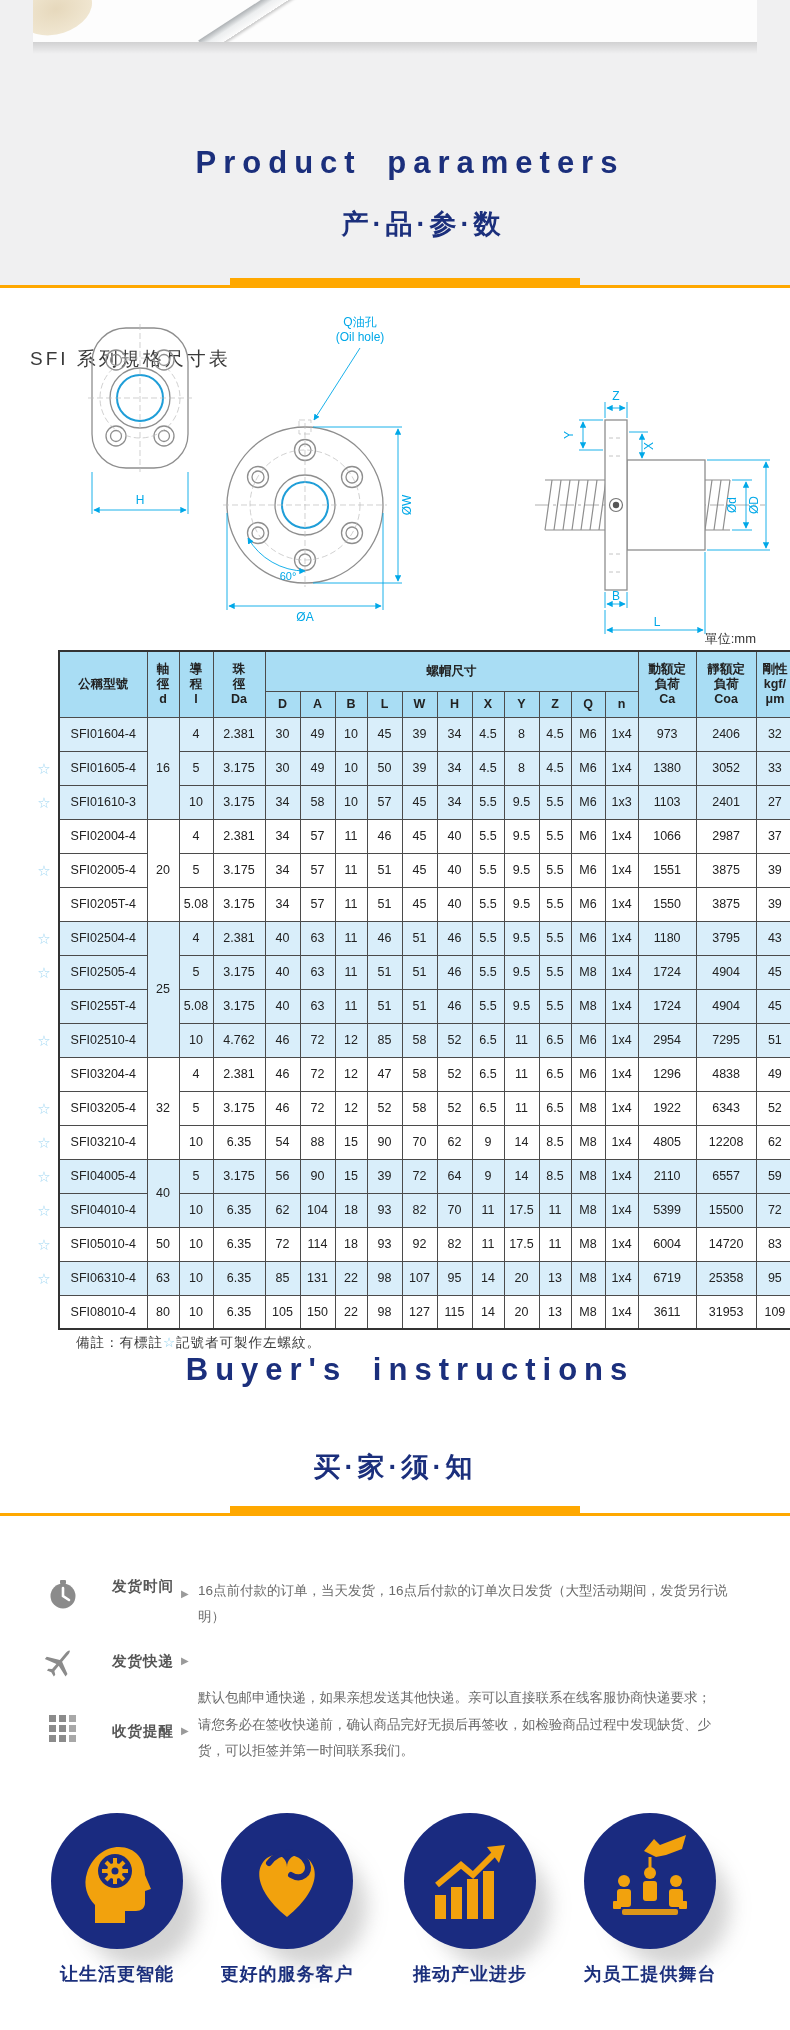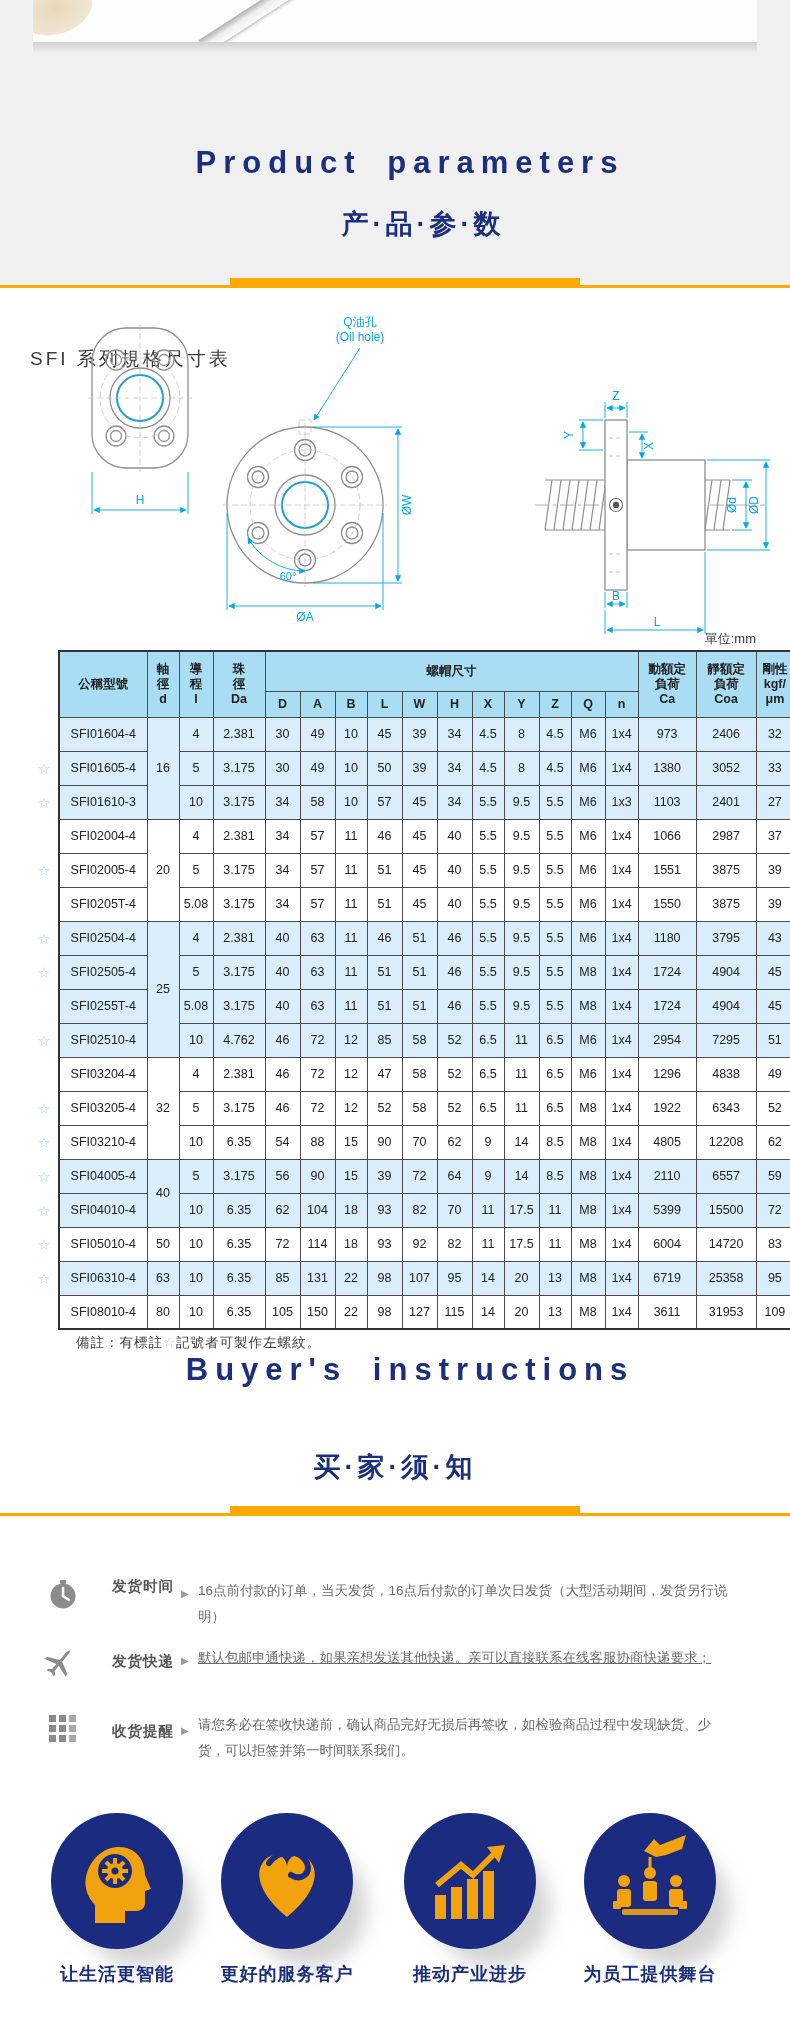--- a/index.html
+++ b/index.html
@@ -626,21 +626,21 @@
   <div class="ship-arrow" style="top:1588px;">▶</div>
   <div class="ship-text" style="top:1578px;">16点前付款的订单，当天发货，16点后付款的订单次日发货（大型活动期间，发货另行说明）</div>
 
   <svg class="ship-icon" style="left:42px;top:1644px;" width="36" height="36" viewBox="0 0 24 24">
     <g transform="rotate(40 12 12)">
       <path d="M21 15l-8-4V4.5C13 3.7 12.6 2 12 2s-1 1.7-1 2.5V11l-8 4v2l8-2.5V19l-2 1.5V22l3-1 3 1v-1.5L13 19v-4.5l8 2.5v-2z" fill="#8b8b8b"></path>
     </g>
   </svg>
   <div class="ship-label" style="top:1652px;">发货快递</div>
   <div class="ship-arrow" style="top:1655px;">▶</div>
-  <div class="ship-text" style="top:1645px;text-decoration:underline;">默认包邮申通快递，如果亲想发送其他快递。亲可以直接联系在线客服协商快递要求；</div>
+  <div class="ship-text" style="top:1685px;">默认包邮申通快递，如果亲想发送其他快递。亲可以直接联系在线客服协商快递要求；</div>
 
   <svg class="ship-icon" style="left:48px;top:1714px;" width="30" height="30" viewBox="0 0 30 30">
     <g fill="#8b8b8b">
       <rect x="1" y="1" width="7" height="7"></rect>
         <rect x="11" y="1" width="7" height="7"></rect>
         <rect x="21" y="1" width="7" height="7" opacity=".75"></rect>
       <rect x="1" y="11" width="7" height="7"></rect>
         <rect x="11" y="11" width="7" height="7"></rect>
         <rect x="21" y="11" width="7" height="7" opacity=".75"></rect>
       <rect x="1" y="21" width="7" height="7"></rect>

